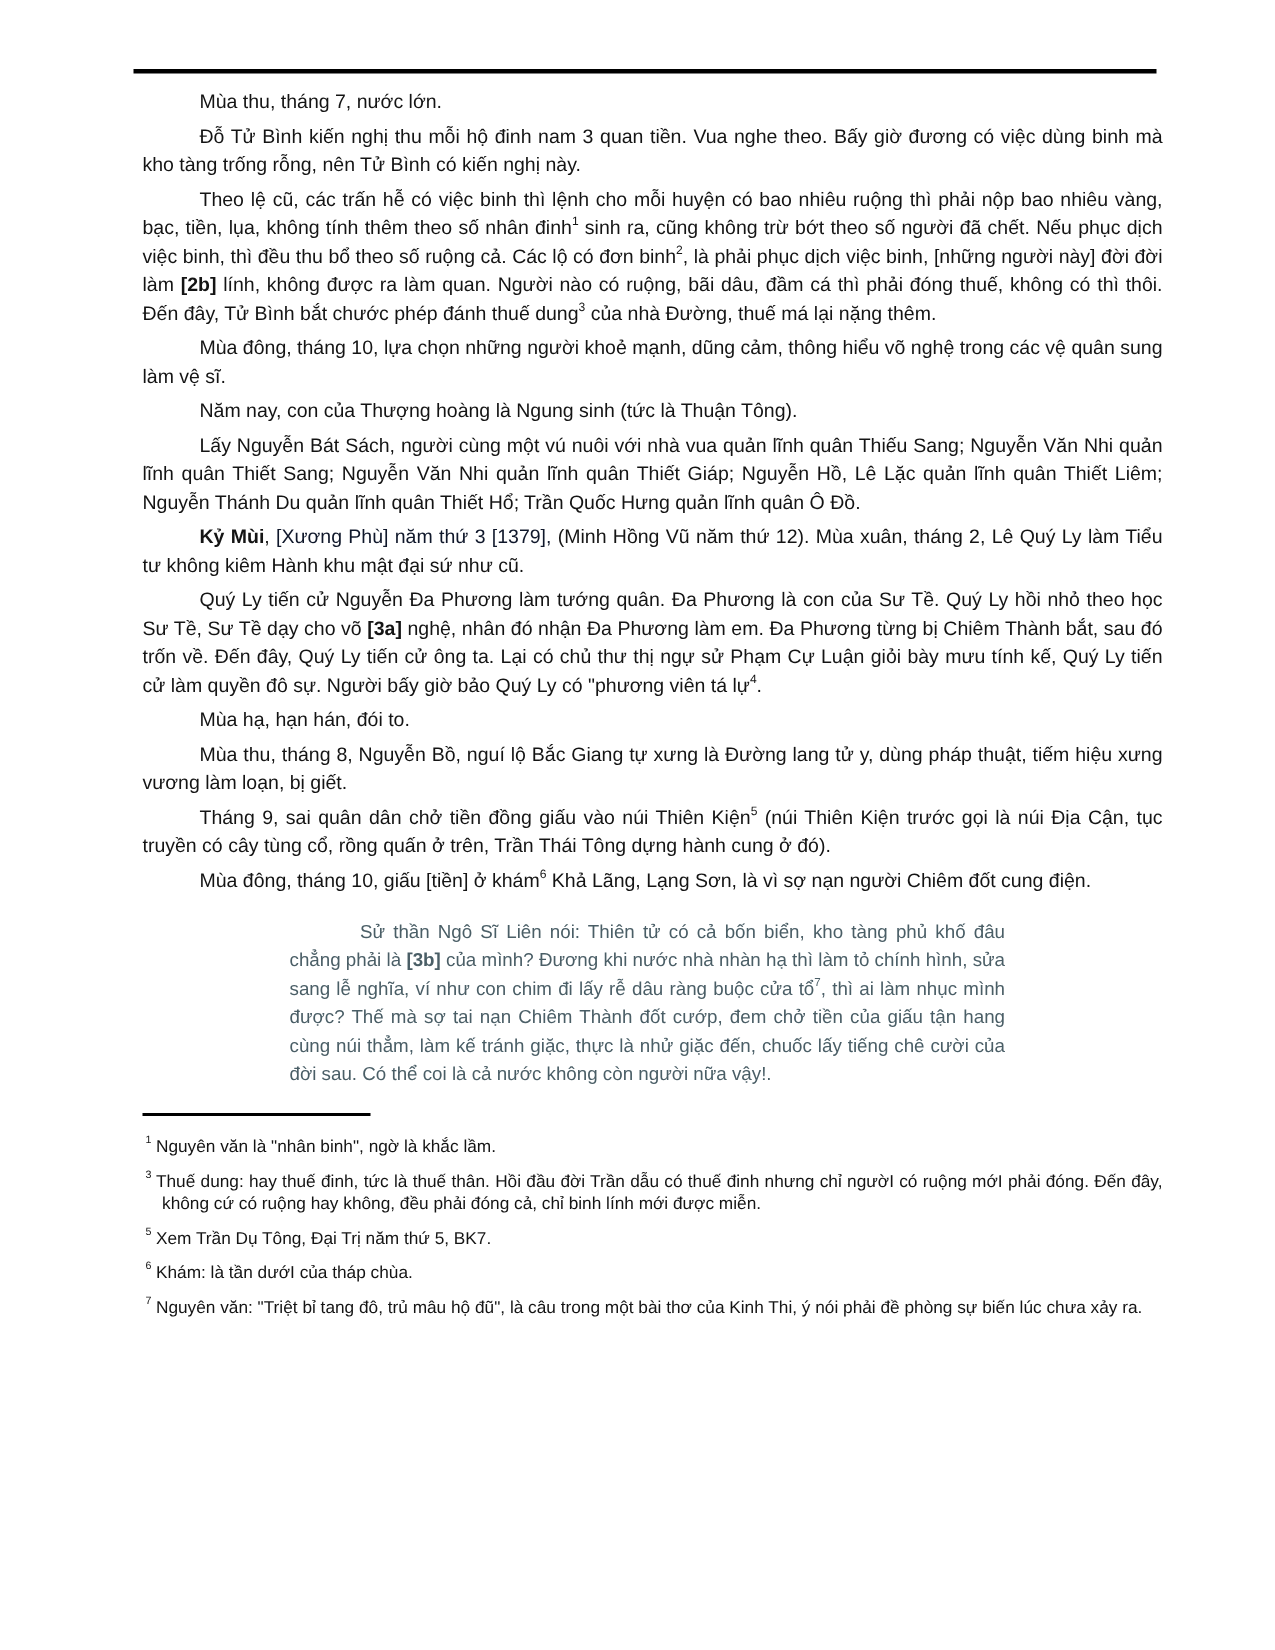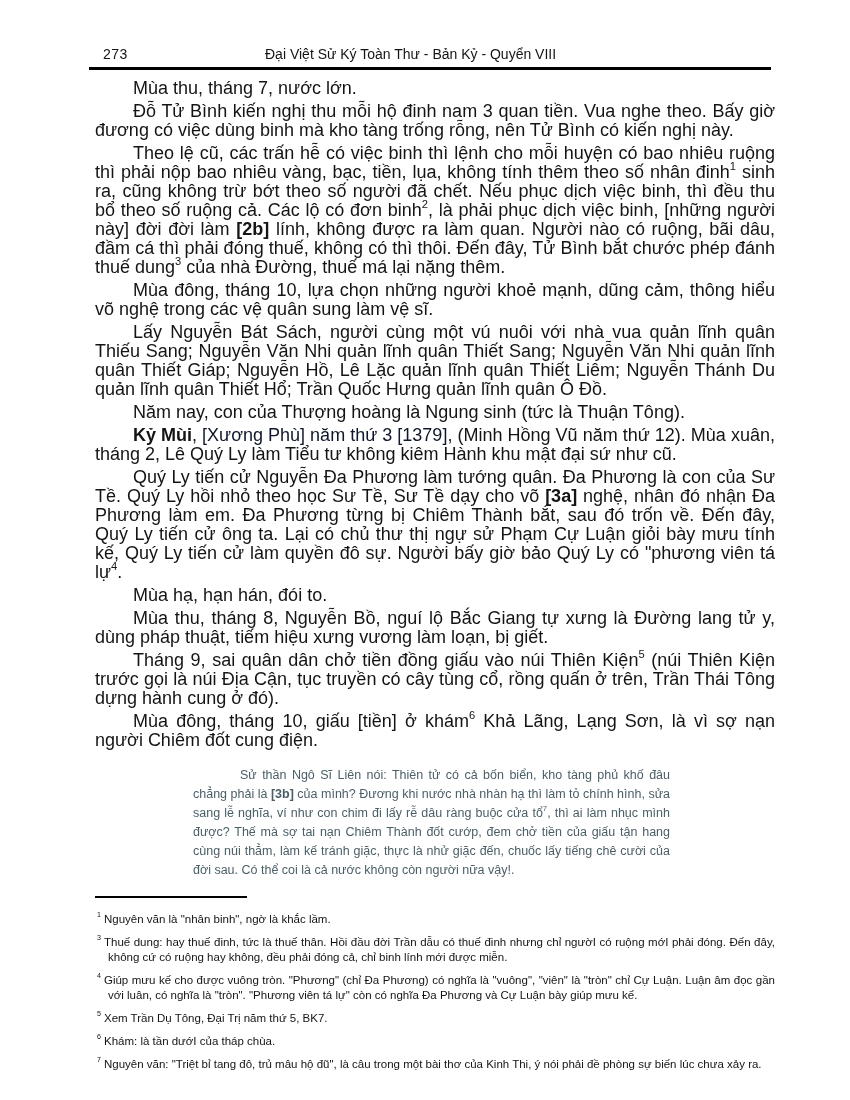--- a/index.html
+++ b/index.html
@@ -25,21 +25,21 @@
   .pagenum { position: absolute; left: 8px; top: 0; letter-spacing: 0.5px; }
   .doctitle { position: absolute; left: 170px; top: 0; white-space: nowrap; }
   .hdr-rule {
     height: 3px; background: #000;
     margin-left: -6px; margin-right: 4px;
     margin-bottom: 9px;
   }
   
   .para {
     margin: 0 0 4px 0;
-    font-size: 18px;
+    font-size: 13px;
     line-height: 19px;
     text-align: justify;
     text-indent: 38px;
   }
   .para.quote {
     margin: 16px 105px 4px 98px;
     font-size: 12.5px;
     text-indent: 47px;
   }
   .b { font-weight: bold; }
@@ -62,46 +62,41 @@
     text-align: justify;
     padding-left: 13px;
   }
   .footnote sup { margin-left: -11px; margin-right: 3px; }
 </style>
 </head>
 <body>
 
 <div class="page">
 
-  <div class="hdr">
-    <span class="pagenum">273</span>
-    <span class="doctitle">Đại Việt Sử Ký Toàn Thư - Bản Kỷ - Quyển VIII</span>
-  </div>
   <div class="hdr-rule"></div>
 
   <div id="paragraphs">
       <p class="para"><span>Mùa thu, tháng 7, nước lớn.</span></p>
       <p class="para"><span>Đỗ Tử Bình kiến nghị thu mỗi hộ đinh nam 3 quan tiền. Vua nghe theo. Bấy giờ đương có việc dùng binh mà kho tàng trống rỗng, nên Tử Bình có kiến nghị này.</span></p>
       <p class="para"><span>Theo lệ cũ, các trấn hễ có việc binh thì lệnh cho mỗi huyện có bao nhiêu ruộng thì phải nộp bao nhiêu vàng, bạc, tiền, lụa, không tính thêm theo số nhân đinh</span><sup>1</sup><span> sinh ra, cũng không trừ bớt theo số người đã chết. Nếu phục dịch việc binh, thì đều thu bổ theo số ruộng cả. Các lộ có đơn binh</span><sup>2</sup><span>, là phải phục dịch việc binh, [những người này] đời đời làm </span><span class="b">[2b]</span><span> lính, không được ra làm quan. Người nào có ruộng, bãi dâu, đầm cá thì phải đóng thuế, không có thì thôi.  Đến đây, Tử Bình bắt chước phép đánh thuế dung</span><sup>3</sup><span> của nhà Đường, thuế má lại nặng thêm.</span></p>
       <p class="para"><span>Mùa đông, tháng 10, lựa chọn những người khoẻ mạnh, dũng cảm, thông hiểu võ nghệ trong các vệ quân sung làm vệ sĩ.</span></p>
+      <p class="para"><span>Năm nay, con của Thượng hoàng là Ngung sinh (tức là Thuận Tông).</span></p>
       <p class="para"><span>Lấy Nguyễn Bát Sách, người cùng một vú nuôi với nhà vua quản lĩnh quân Thiếu Sang; Nguyễn Văn Nhi quản lĩnh quân Thiết Sang; Nguyễn Văn Nhi quản lĩnh quân Thiết Giáp; Nguyễn Hồ, Lê Lặc quản lĩnh quân Thiết Liêm; Nguyễn Thánh Du quản lĩnh quân Thiết Hổ; Trần Quốc Hưng quản lĩnh quân Ô Đồ.</span></p>
-      <p class="para"><span>Năm nay, con của Thượng hoàng là Ngung sinh (tức là Thuận Tông).</span></p>
       <p class="para"><span class="b">Kỷ Mùi</span><span>, </span><span class="gray" style="color: #0f172a;">[Xương Phù] năm thứ 3 [1379],</span><span> (Minh Hồng Vũ năm thứ 12).  Mùa xuân, tháng 2, Lê Quý Ly làm Tiểu tư không kiêm Hành khu mật đại sứ như cũ.</span></p>
       <p class="para"><span>Quý Ly tiến cử Nguyễn Đa Phương làm tướng quân.  Đa Phương là con của Sư Tề.  Quý Ly hồi nhỏ theo học Sư Tề, Sư Tề dạy cho võ </span><span class="b">[3a]</span><span> nghệ, nhân đó nhận Đa Phương làm em.  Đa Phương từng bị Chiêm Thành bắt, sau đó trốn về.  Đến đây, Quý Ly tiến cử ông ta. Lại có chủ thư thị ngự sử Phạm Cự Luận giỏi bày mưu tính kế, Quý Ly tiến cử làm quyền đô sự. Người bấy giờ bảo Quý Ly có "phương viên tá lự</span><sup>4</sup><span>.</span></p>
       <p class="para"><span>Mùa hạ, hạn hán, đói to.</span></p>
       <p class="para"><span>Mùa thu, tháng 8, Nguyễn Bồ, nguí lộ Bắc Giang tự xưng là Đường lang tử y, dùng pháp thuật, tiếm hiệu xưng vương làm loạn, bị giết.</span></p>
       <p class="para"><span>Tháng 9, sai quân dân chở tiền đồng giấu vào núi Thiên Kiện</span><sup>5</sup><span> (núi Thiên Kiện trước gọi là núi Địa Cận, tục truyền có cây tùng cổ, rồng quấn ở trên, Trần Thái Tông dựng hành cung ở đó).</span></p>
       <p class="para"><span>Mùa đông, tháng 10, giấu [tiền] ở khám</span><sup>6</sup><span> Khả Lãng, Lạng Sơn, là vì sợ nạn người Chiêm đốt cung điện.</span></p>
       <p class="para quote" style="color: rgb(74, 94, 102);"><span>Sử thần Ngô Sĩ Liên nói: Thiên tử có cả bốn biển, kho tàng phủ khố đâu chẳng phải là </span><span class="b">[3b]</span><span> của mình? Đương khi nước nhà nhàn hạ thì làm tỏ chính hình, sửa sang lễ nghĩa, ví như con chim đi lấy rễ dâu ràng buộc cửa tổ</span><sup>7</sup><span>, thì ai làm nhục mình được? Thế mà sợ tai nạn Chiêm Thành đốt cướp, đem chở tiền của giấu tận hang cùng núi thẳm, làm kế tránh giặc, thực là nhử giặc đến, chuốc lấy tiếng chê cười của đời sau. Có thể coi là cả nước không còn người nữa vậy!.</span></p>
     </div>
 
   <div class="fn-rule"></div>
 
   <div id="footnotes">
       <p class="footnote"><sup>1</sup><span>Nguyên văn là "nhân binh", ngờ là khắc lầm.</span></p>
       <p class="footnote"><sup>3</sup><span>Thuế dung: hay thuế đinh, tức là thuế thân. Hồi đầu đời Trần dẫu có thuế đinh nhưng chỉ ngườI có ruộng mớI phải đóng. Đến đây, không cứ có ruộng hay không, đều phải đóng cả, chỉ binh lính mới được miễn.</span></p>
-      <p class="footnote"><sup>4</sup><span>Giúp mưu kế cho được vuông tròn. "Phương" (chỉ Đa Phương) có nghĩa là "vuông", "viên" là "tròn" chỉ Cự Luận. Luận âm đọc gần với luân, có nghĩa là "tròn". "Phương viên tá lự" còn có nghĩa Đa Phương và Cự Luận bày giúp mưu kế.</span></p>
       <p class="footnote"><sup>5</sup><span>Xem Trần Dụ Tông, Đại Trị năm thứ 5, BK7.</span></p>
       <p class="footnote"><sup>6</sup><span>Khám: là tần dướI của tháp chùa.</span></p>
       <p class="footnote"><sup>7</sup><span>Nguyên văn: "Triệt bỉ tang đô, trủ mâu hộ đũ", là câu trong một bài thơ của Kinh Thi, ý nói phải đề phòng sự biến lúc chưa xảy ra.</span></p>
     </div>
 
 </div>
 
 </body></html>

